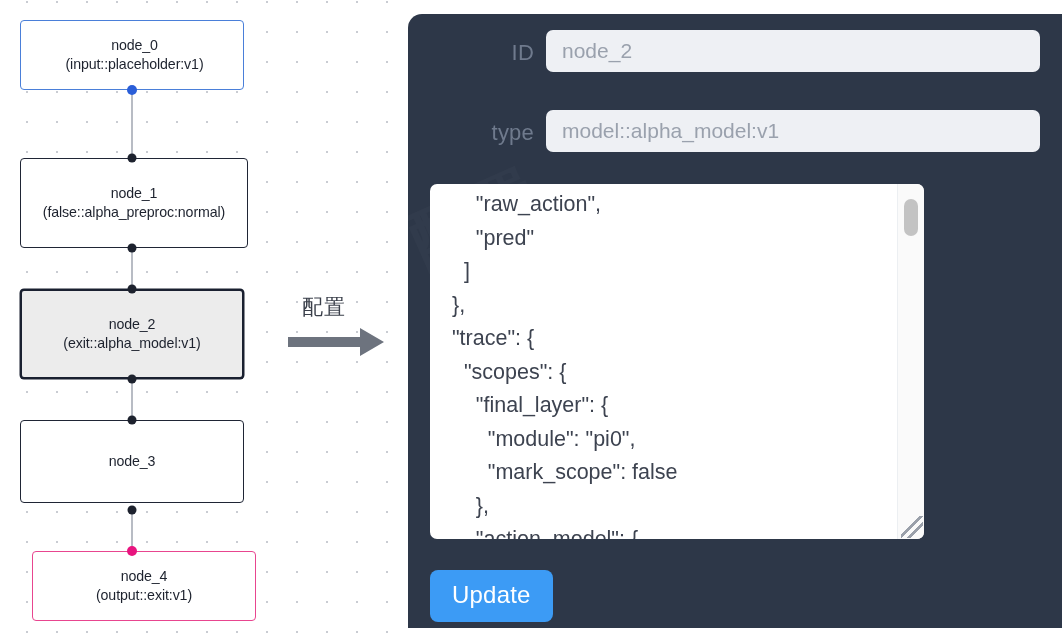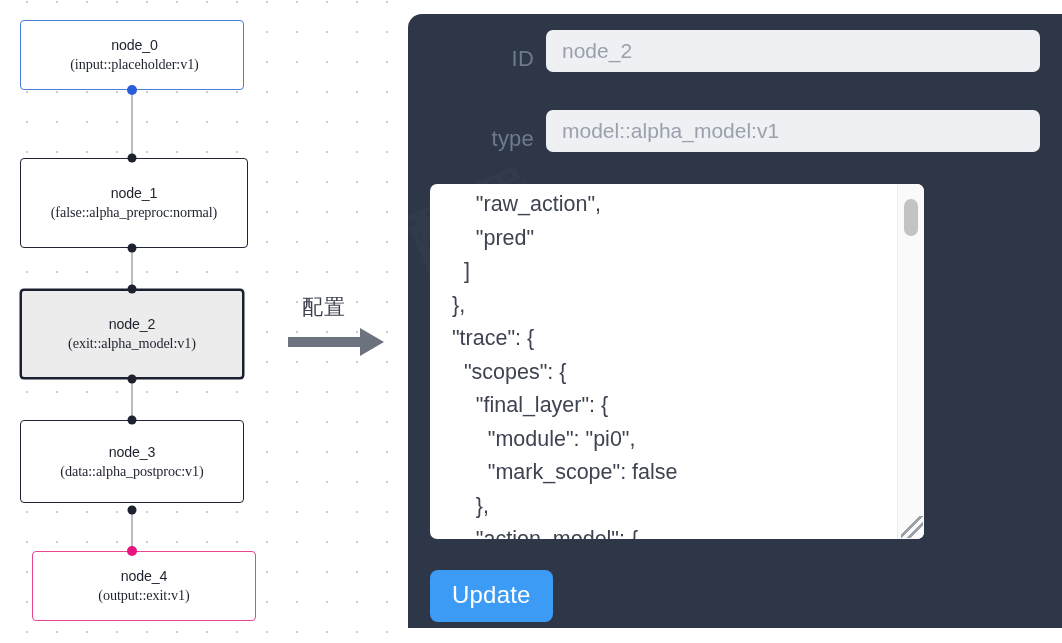--- a/index.html
+++ b/index.html
@@ -39,21 +39,21 @@
     justify-content: center;
     text-align: center;
     color: #1d222e;
     font-size: 14.2px;
     line-height: 19px;
     letter-spacing: -0.1px;
     padding: 2px 7px;
   }
   .node .label-wrap { width: 100%; word-break: break-all; }
   .node .l1 { display: block; }
-  .node .l2 { display: block; font-family: Liberation Serif, serif; }
+  .node .l2 { display: block; }
 
   .node.input  { border-color: #4a7fd9; border-width: 1.4px; }
   .node.output { border-color: #e8458f; border-width: 1.8px; }
   .node.selected {
     background: #ececec;
     border-color: #1a2030;
     border-width: 2.2px;
     box-shadow: 0 0 0 0.5px #1a2030;
   }
 
@@ -114,21 +114,21 @@
     transform: rotate(-24deg);
     pointer-events: none;
     line-height: 1.5;
     white-space: nowrap;
     font-family: "DejaVu Sans", sans-serif;
   }
 
   .form-row {
     position: absolute;
     display: flex;
-    align-items: flex-end;
+    align-items: flex-start;
   }
   .form-label {
     color: #6f7a8d;
     font-size: 22px;
     text-align: right;
     letter-spacing: 0.2px;
     font-family: "Liberation Sans", sans-serif;
   }
   .field {
     box-sizing: border-box;
@@ -255,21 +255,20 @@
       <span class="l1">node_2</span>
       <span class="l2">(exit::alpha_model:v1)</span>
     </span>
   </div>
   <div class="handle" style="left:132px; top:289px;"></div>
   <div class="handle" style="left:132px; top:379px;"></div>
 
   <div class="node" style="left:20px; top:420px; width:224px; height:83px;">
     <span class="label-wrap">
       <span class="l1">node_3</span>
-      <span class="l2">(data::alpha_postproc:v1)</span>
     </span>
   </div>
   <div class="handle" style="left:132px; top:420px;"></div>
   <div class="handle" style="left:132px; top:510px;"></div>
 
   <div class="node output" style="left:20px; top:551px; width:224px; height:70px;margin-left:12px;">
     <span class="label-wrap">
       <span class="l1">node_4</span>
       <span class="l2">(output::exit:v1)</span>
     </span>

